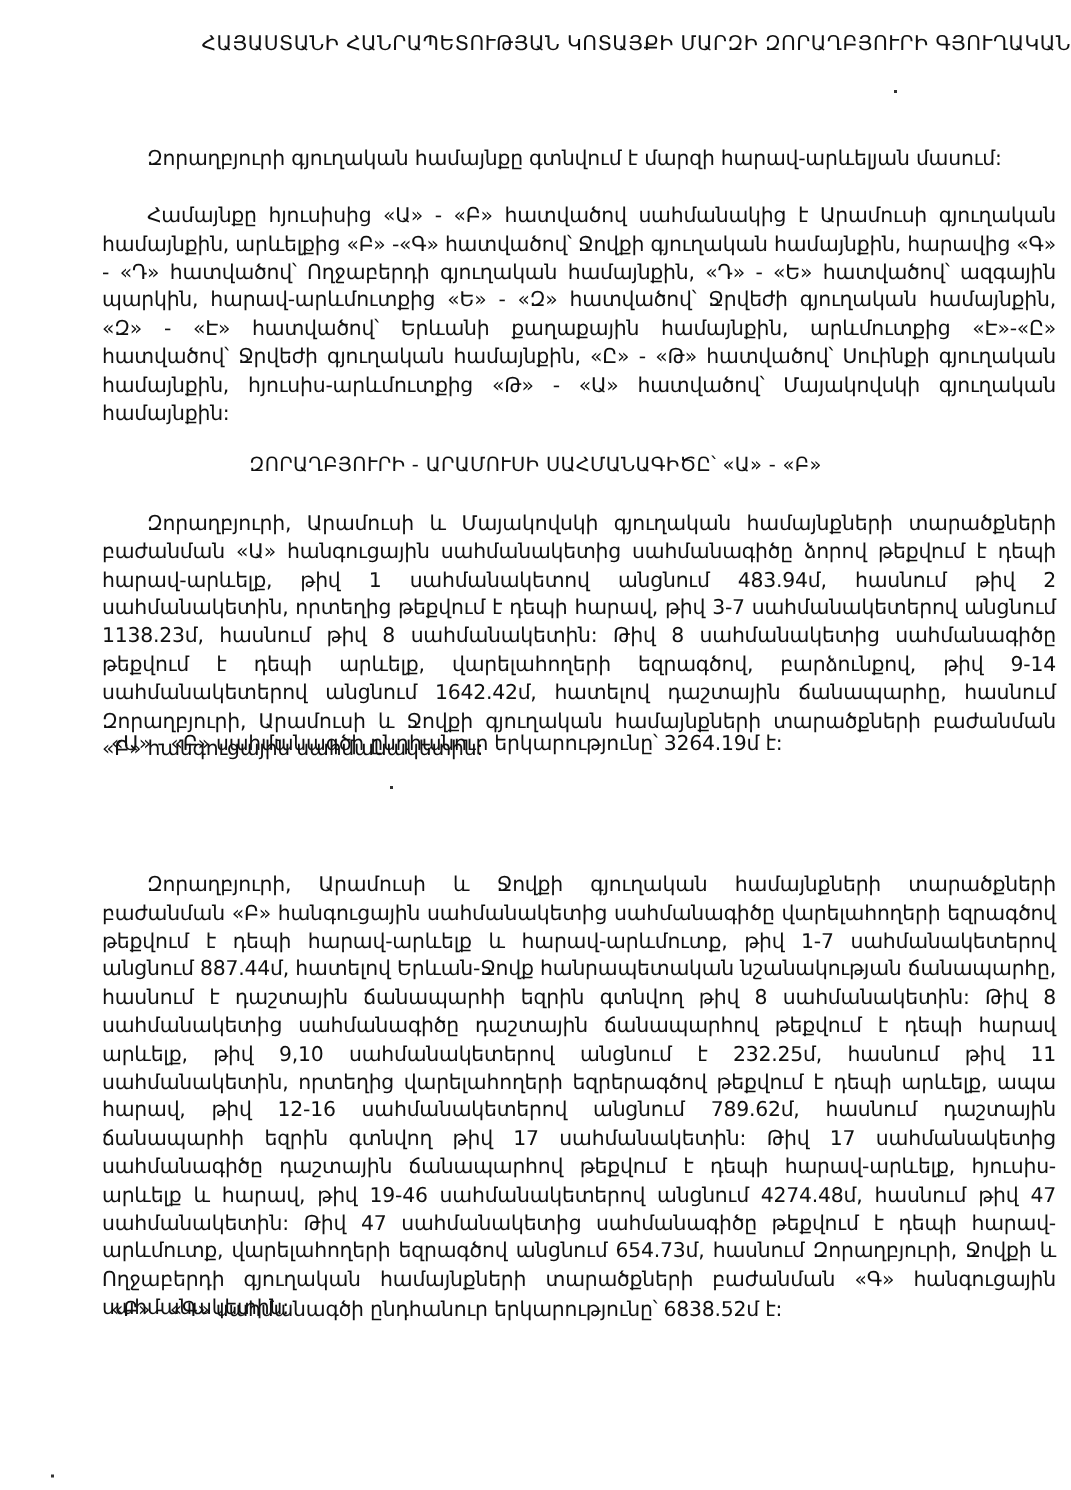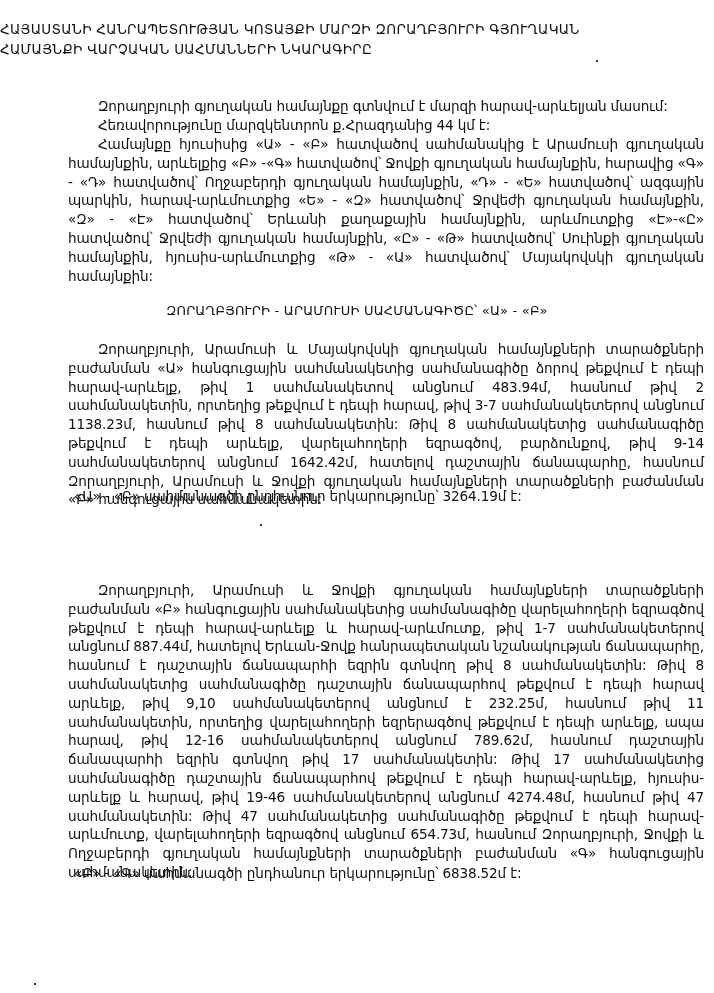--- a/index.html
+++ b/index.html
@@ -3,21 +3,21 @@
 <meta charset="utf-8">
 <style>
   html, body { margin: 0; padding: 0; background: #ffffff; }
   body {
     width: 714px; height: 993px; overflow: hidden; position: relative;
     font-family: "DejaVu Sans", "Liberation Sans", sans-serif;
     color: #111111;
   }
   .page { position: absolute; left: 0; top: 0; width: 714px; height: 993px; background: #fff; }
   .title {
-    position: absolute; left: 0; width: 714px; text-align: left;
+    position: absolute; left: 0; width: 714px; text-align: right;
     font-size: 13.5px; letter-spacing: 0.3px; line-height: 20px;
   }
   .heading {
     position: absolute; left: 0; width: 714px; text-align: center;
     font-size: 13px; letter-spacing: 0.2px;
   }
   .para {
     position: absolute; left: 44px; width: 636px;
     font-size: 13.6px; line-height: 18.8px; text-align: justify;
     text-indent: 30px; letter-spacing: -0.15px; margin-left: 24px;
@@ -25,25 +25,23 @@
   .line { position: absolute; left: 74px; font-size: 13.6px; white-space: nowrap; letter-spacing: -0.15px; }
   .speck { position: absolute; width: 2px; height: 2px; background: #333; }
 </style>
 </head>
 <body>
 
 <div class="page">
 
   <div class="title" style="top:19px;">
     <div>ՀԱՅԱՍՏԱՆԻ ՀԱՆՐԱՊԵՏՈՒԹՅԱՆ ԿՈՏԱՅՔԻ ՄԱՐԶԻ ԶՈՐԱՂԲՅՈՒՐԻ ԳՅՈՒՂԱԿԱՆ</div>
-    <div>ՀԱՄԱՅՆՔԻ ՎԱՐՉԱԿԱՆ ՍԱՀՄԱՆՆԵՐԻ ՆԿԱՐԱԳԻՐԸ</div>
   </div>
 
   <div class="para" style="top:97px;">Զորաղբյուրի գյուղական համայնքը գտնվում է մարզի հարավ-արևելյան մասում:</div>
-  <div class="para" style="top:116px;">Հեռավորությունը մարզկենտրոն ք.Հրազդանից 44 կմ է:</div>
   <div class="para" style="top:135px;">Համայնքը հյուսիսից «Ա» - «Բ» հատվածով սահմանակից է Արամուսի գյուղական համայնքին, արևելքից «Բ» -«Գ» հատվածով՝ Ջովքի գյուղական համայնքին, հարավից «Գ» - «Դ» հատվածով՝ Ողջաբերդի գյուղական համայնքին, «Դ» - «Ե» հատվածով՝ ազգային պարկին, հարավ-արևմուտքից «Ե» - «Զ» հատվածով՝ Ջրվեժի գյուղական համայնքին, «Զ» - «Է» հատվածով՝ Երևանի քաղաքային համայնքին, արևմուտքից «Է»-«Ը» հատվածով՝ Ջրվեժի գյուղական համայնքին, «Ը» - «Թ» հատվածով՝ Սուինքի գյուղական համայնքին, հյուսիս-արևմուտքից «Թ» - «Ա» հատվածով՝ Մայակովսկի գյուղական համայնքին:</div>
 
   <div class="heading" style="top:303px;">ԶՈՐԱՂԲՅՈՒՐԻ - ԱՐԱՄՈՒՍԻ ՍԱՀՄԱՆԱԳԻԾԸ՝ «Ա» - «Բ»</div>
   <div class="para" style="top:340px;">Զորաղբյուրի, Արամուսի և Մայակովսկի գյուղական համայնքների տարածքների բաժանման «Ա» հանգուցային սահմանակետից սահմանագիծը ձորով թեքվում է դեպի հարավ-արևելք, թիվ 1 սահմանակետով անցնում 483.94մ, հասնում թիվ 2 սահմանակետին, որտեղից թեքվում է դեպի հարավ, թիվ 3-7 սահմանակետերով անցնում 1138.23մ, հասնում թիվ 8 սահմանակետին: Թիվ 8 սահմանակետից սահմանագիծը թեքվում է դեպի արևելք, վարելահողերի եզրագծով, բարձունքով, թիվ 9-14 սահմանակետերով անցնում 1642.42մ, հատելով դաշտային ճանապարհը, հասնում Զորաղբյուրի, Արամուսի և Ջովքի գյուղական համայնքների տարածքների բաժանման «Բ» հանգուցային սահմանակետին:</div>
   <div class="line" style="top:488px;">«Ա» - «Բ» սահմանագծի ընդհանուր երկարությունը՝ 3264.19մ է:</div>
 
   <div class="para" style="top:581px;">Զորաղբյուրի, Արամուսի և Ջովքի գյուղական համայնքների տարածքների բաժանման «Բ» հանգուցային սահմանակետից սահմանագիծը վարելահողերի եզրագծով թեքվում է դեպի հարավ-արևելք և հարավ-արևմուտք, թիվ 1-7 սահմանակետերով անցնում 887.44մ, հատելով Երևան-Ջովք հանրապետական նշանակության ճանապարհը, հասնում է դաշտային ճանապարհի եզրին գտնվող թիվ 8 սահմանակետին: Թիվ 8 սահմանակետից սահմանագիծը դաշտային ճանապարհով թեքվում է դեպի հարավ արևելք, թիվ 9,10 սահմանակետերով անցնում է 232.25մ, հասնում թիվ 11 սահմանակետին, որտեղից վարելահողերի եզրերագծով թեքվում է դեպի արևելք, ապա հարավ, թիվ 12-16 սահմանակետերով անցնում 789.62մ, հասնում դաշտային ճանապարհի եզրին գտնվող թիվ 17 սահմանակետին: Թիվ 17 սահմանակետից սահմանագիծը դաշտային ճանապարհով թեքվում է դեպի հարավ-արևելք, հյուսիս-արևելք և հարավ, թիվ 19-46 սահմանակետերով անցնում 4274.48մ, հասնում թիվ 47 սահմանակետին: Թիվ 47 սահմանակետից սահմանագիծը թեքվում է դեպի հարավ-արևմուտք, վարելահողերի եզրագծով անցնում 654.73մ, հասնում Զորաղբյուրի, Ջովքի և Ողջաբերդի գյուղական համայնքների տարածքների բաժանման «Գ» հանգուցային սահմանակետին:</div>
   <div class="line" style="top:865px;">«Բ» - «Գ» սահմանագծի ընդհանուր երկարությունը՝ 6838.52մ է:</div>
 
 

